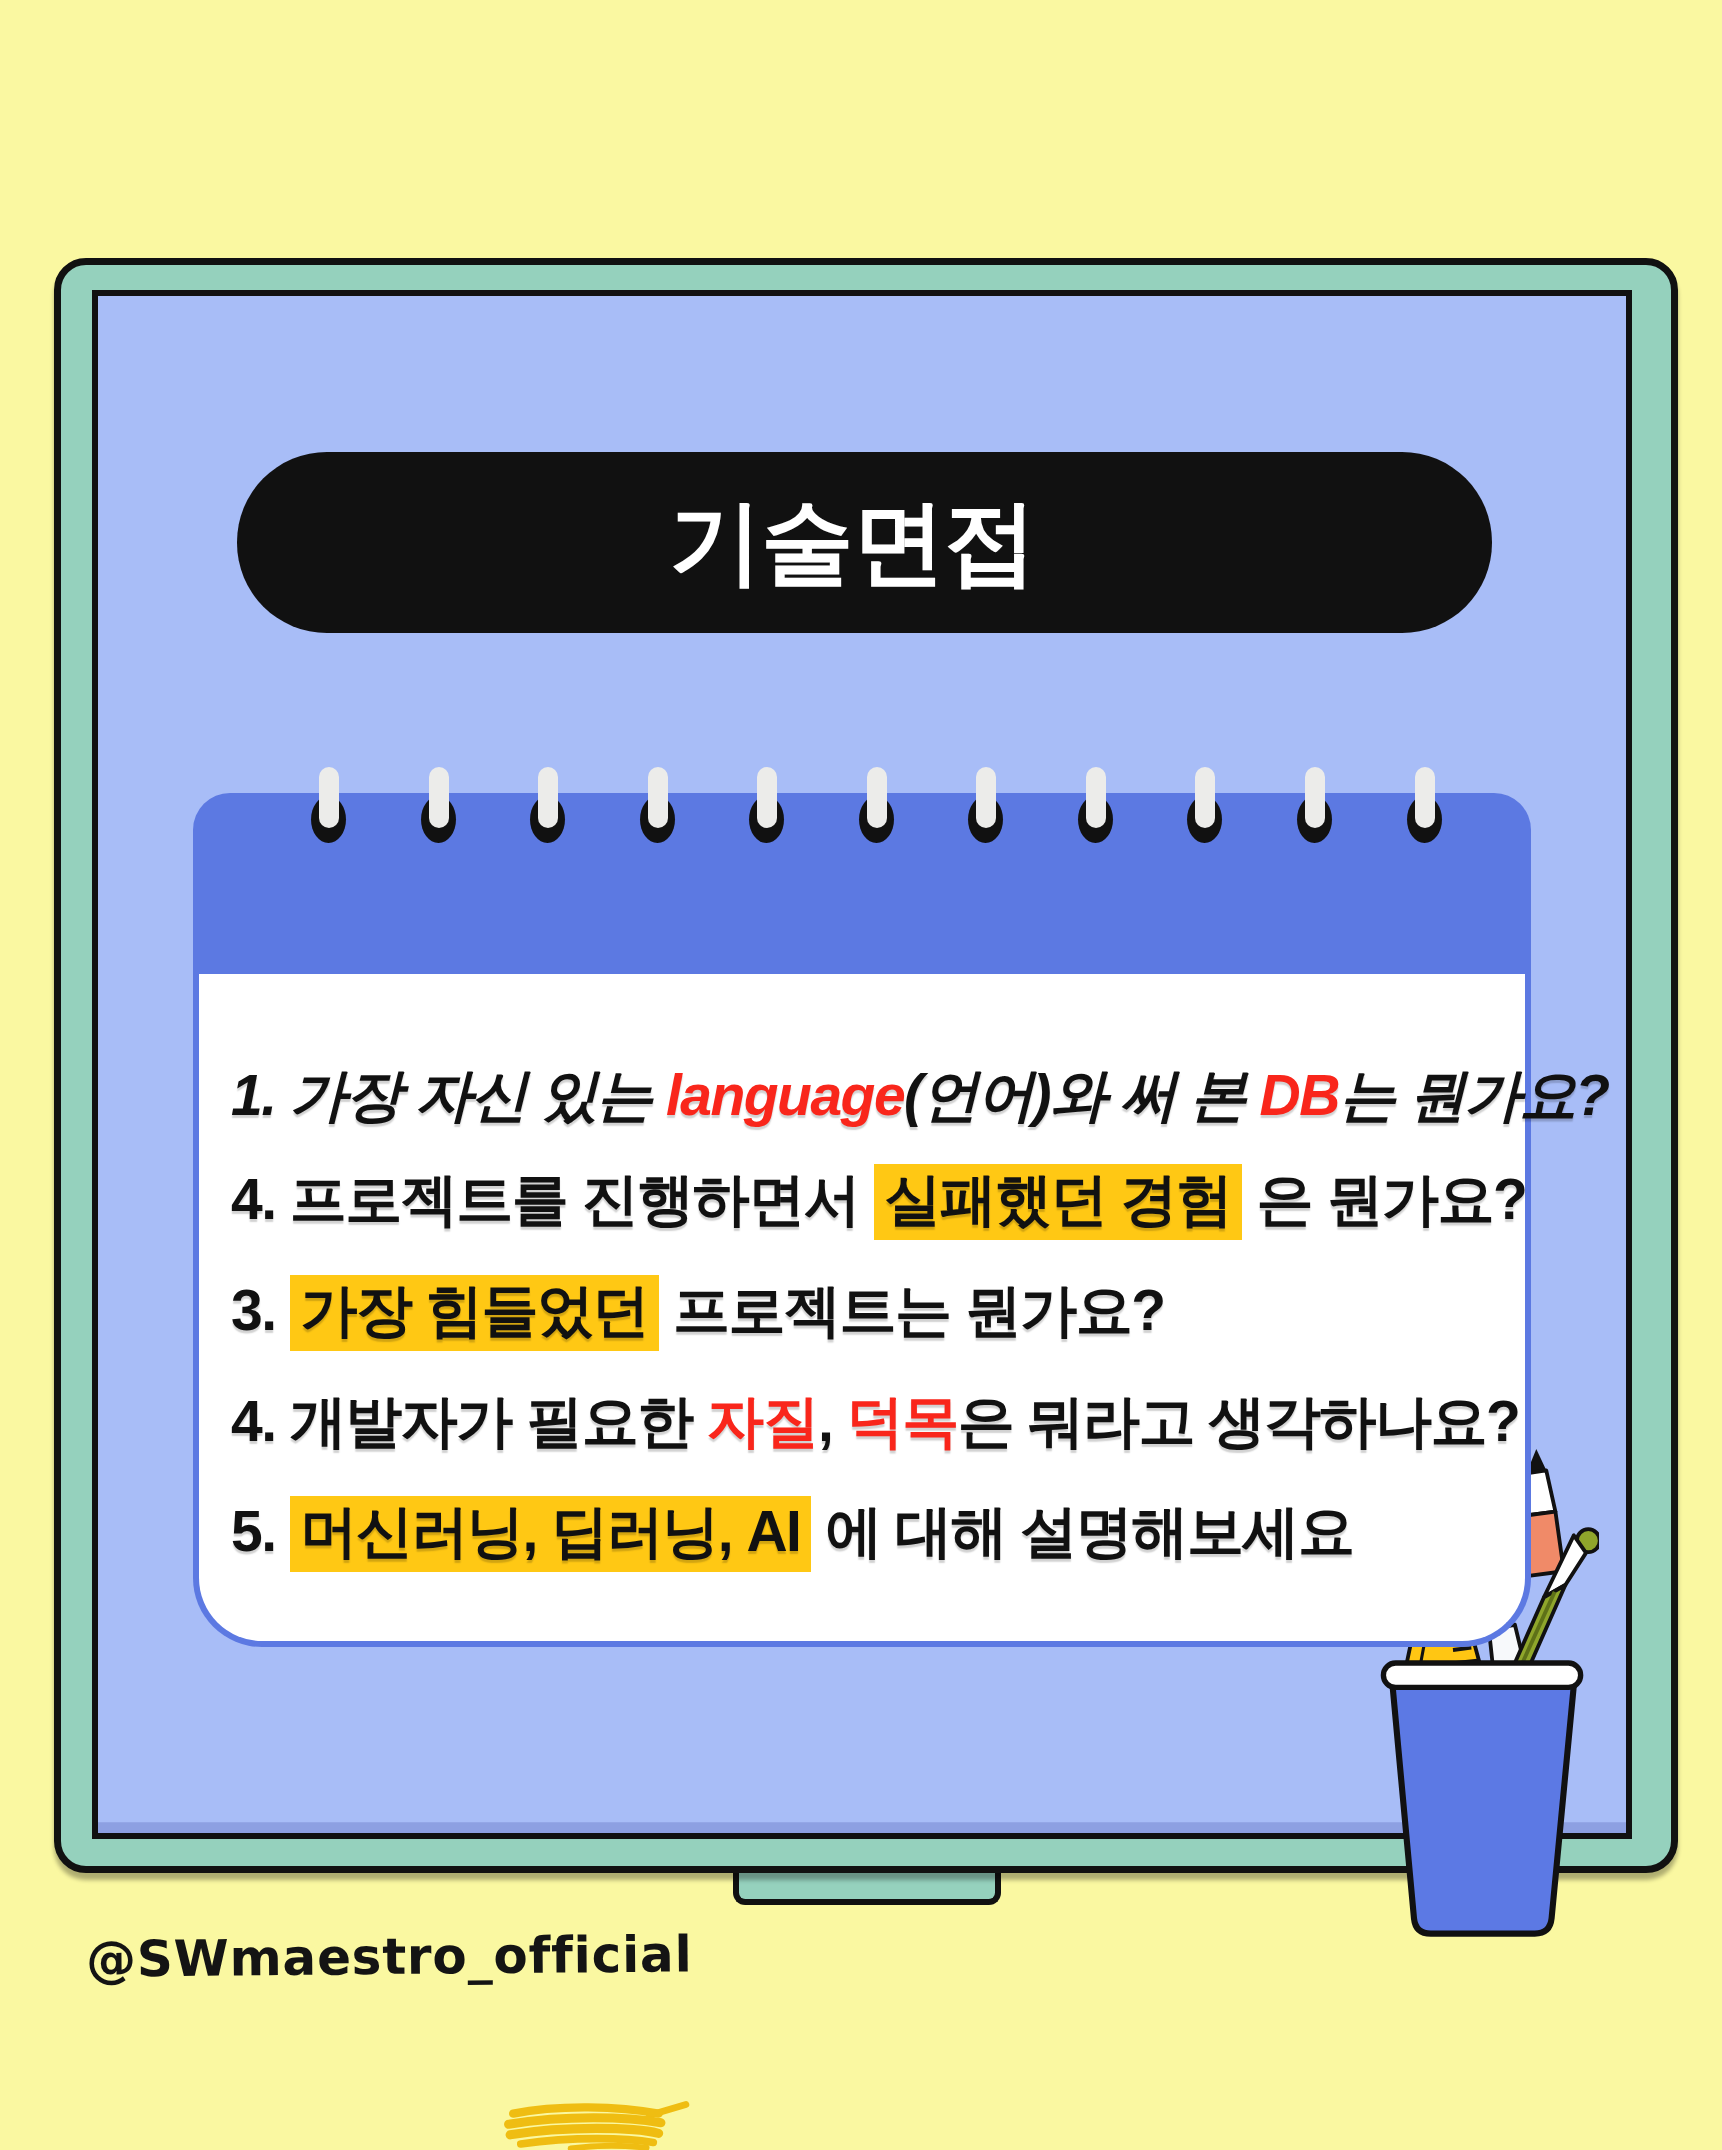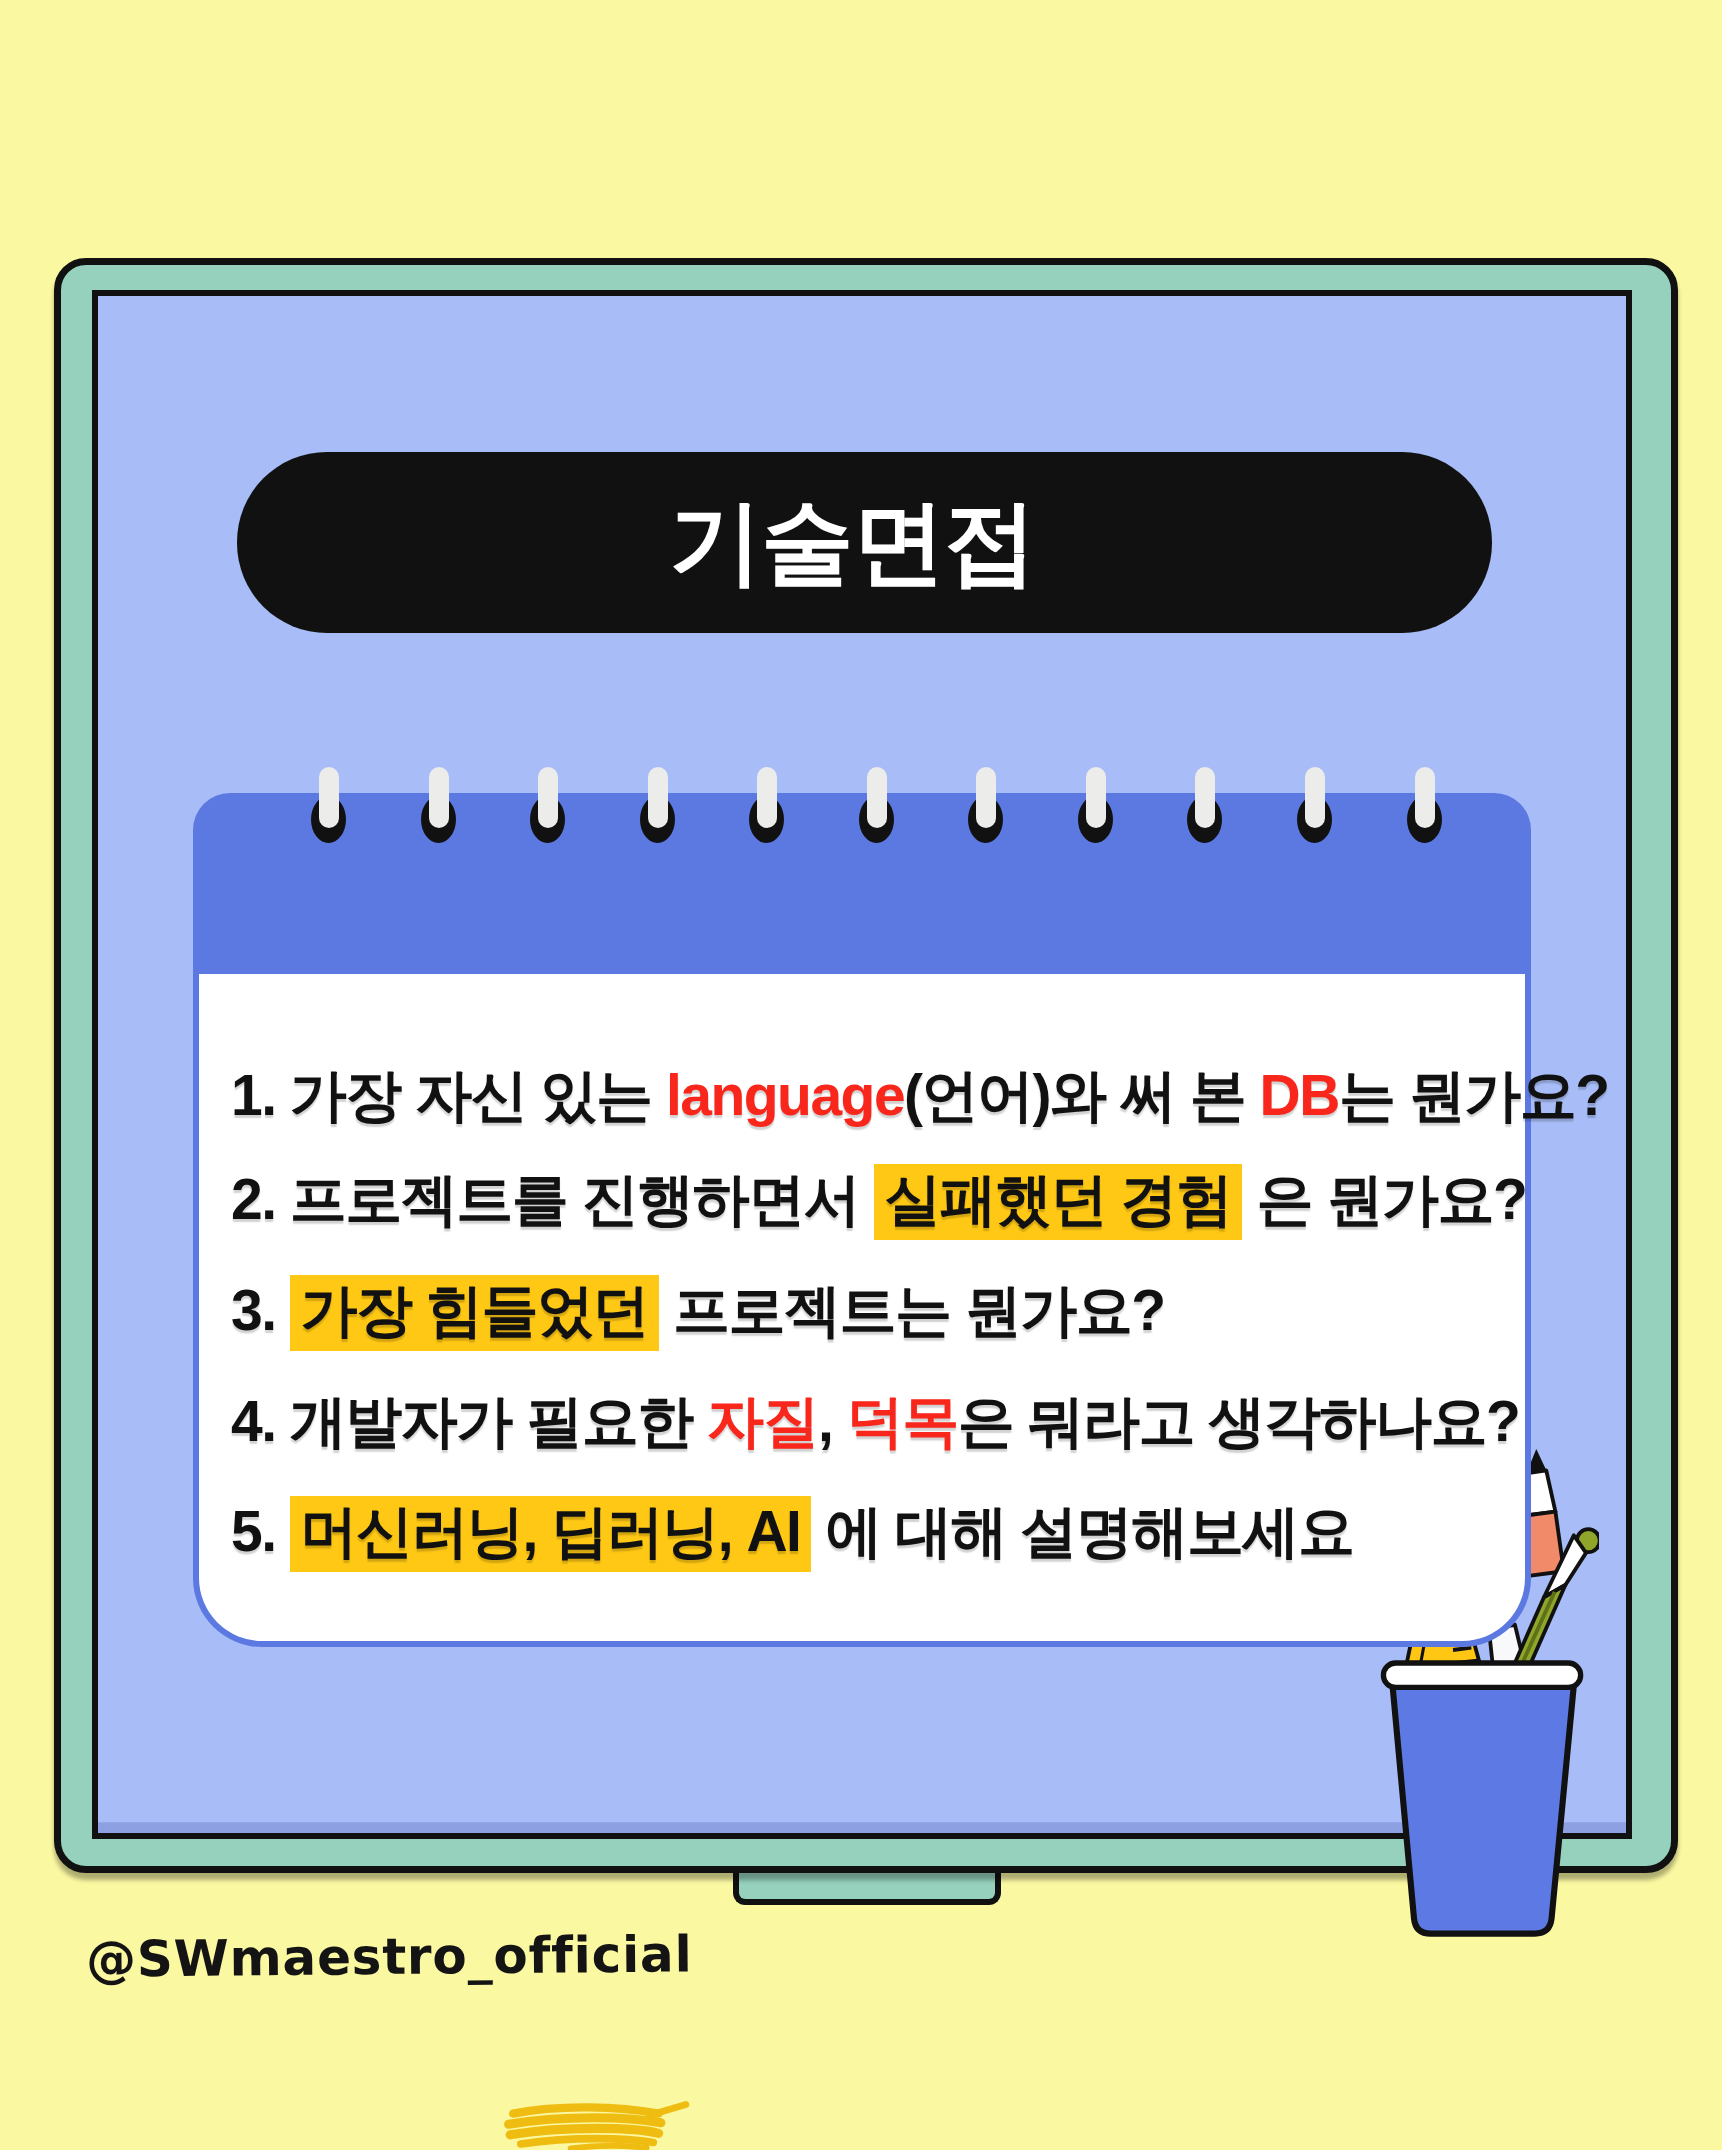--- a/index.html
+++ b/index.html
@@ -127,22 +127,22 @@
       <div class="hole"></div>
       <div class="stick"></div>
     </div>
     <div class="pin" style="left: 1425px; top: 767px;">
       <div class="hole"></div>
       <div class="stick"></div>
     </div>
   </div>
 <div class="np-page"></div>
 <div id="questions">
-    <div class="q" style="top: 1060px;"><span class="seg-normal">1. 가장 자신 있는 </span><span class="seg-red">language</span><span class="seg-normal">(언어)와 써 본 </span><span class="seg-red">DB</span><span class="seg-normal">는 뭔가요?</span></div>
-    <div class="q" style="top: 1164px;"><span class="seg-normal">2. 프로젝트를 진행하면서 </span><span class="seg-highlight">실패했던 경험</span><span class="seg-normal"> 은 뭔가요?</span></div>
+    <div class="q" style="top: 1060px; font-style: italic;"><span class="seg-normal">1. 가장 자신 있는 </span><span class="seg-red">language</span><span class="seg-normal">(언어)와 써 본 </span><span class="seg-red">DB</span><span class="seg-normal">는 뭔가요?</span></div>
+    <div class="q" style="top: 1164px;"><span class="seg-normal">4. 프로젝트를 진행하면서 </span><span class="seg-highlight">실패했던 경험</span><span class="seg-normal"> 은 뭔가요?</span></div>
     <div class="q" style="top: 1275px; text-align: center;"><span class="seg-normal">3. </span><span class="seg-highlight">가장 힘들었던</span><span class="seg-normal"> 프로젝트는 뭔가요?</span></div>
     <div class="q" style="top: 1386px;"><span class="seg-normal">4. 개발자가 필요한 </span><span class="seg-red">자질</span><span class="seg-normal">, </span><span class="seg-red">덕목</span><span class="seg-normal">은 뭐라고 생각하나요?</span></div>
     <div class="q" style="top: 1496px;"><span class="seg-normal">5. </span><span class="seg-highlight">머신러닝, 딥러닝, AI</span><span class="seg-normal"> 에 대해 설명해보세요</span></div>
   </div>
 
 <svg class="cup-svg" width="237" height="505" viewBox="0 0 310 660">
 
   <g>
     <path d="M 228,14 L 241,42 L 215,46 Z" fill="#111"></path>
     <path d="M 215,46 L 241,42 L 253,96 L 207,102 Z" fill="#ffffff" stroke="#111" stroke-width="5" stroke-linejoin="round"></path>

